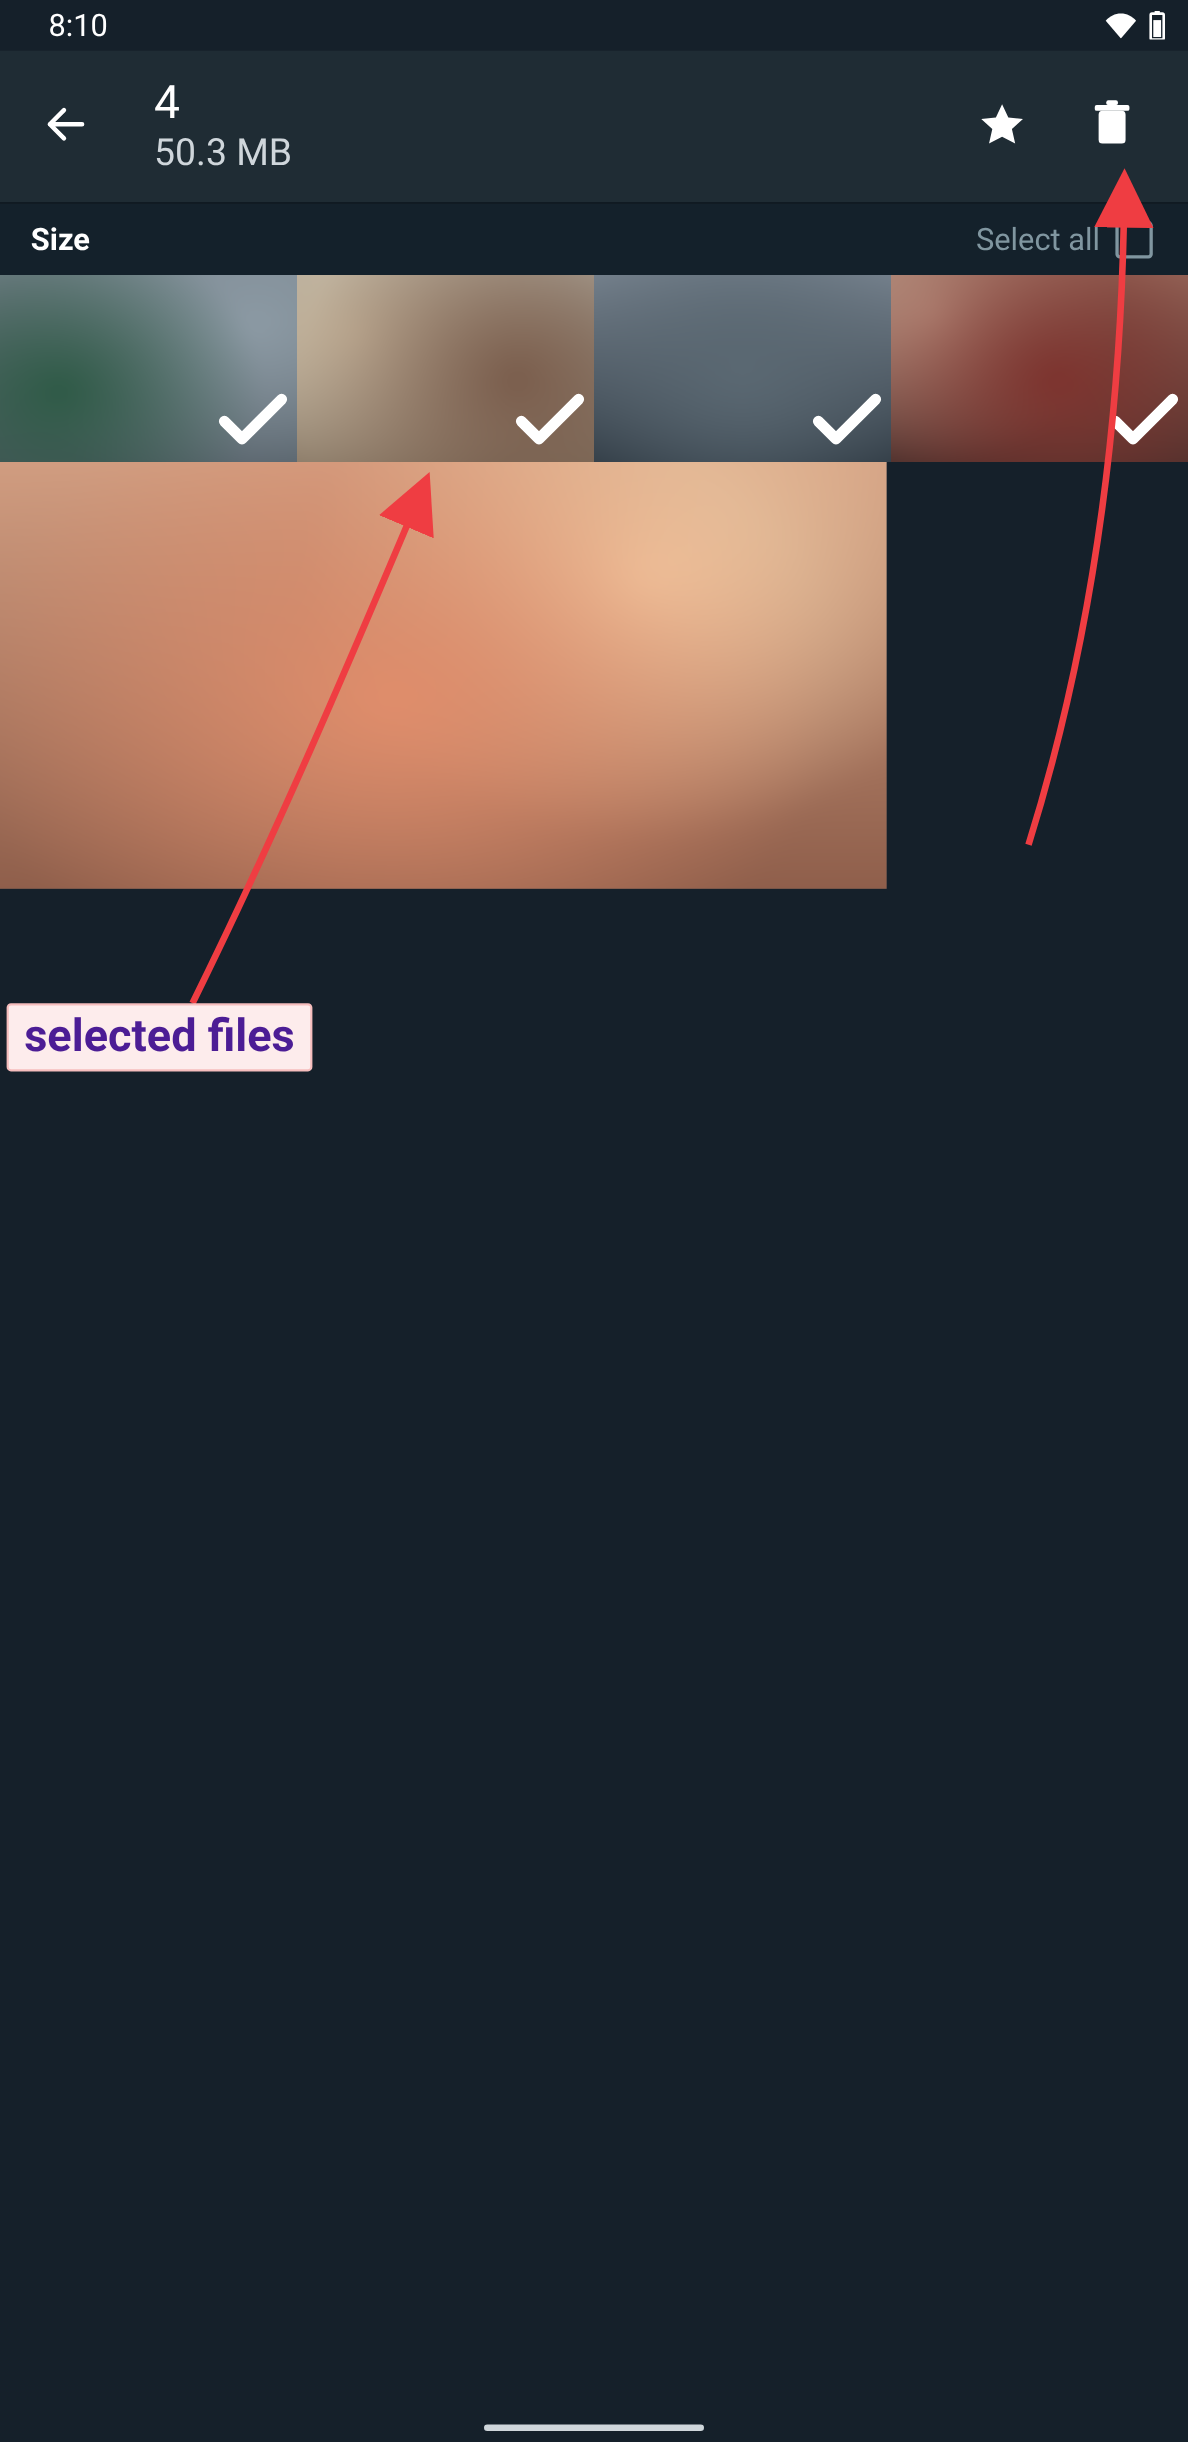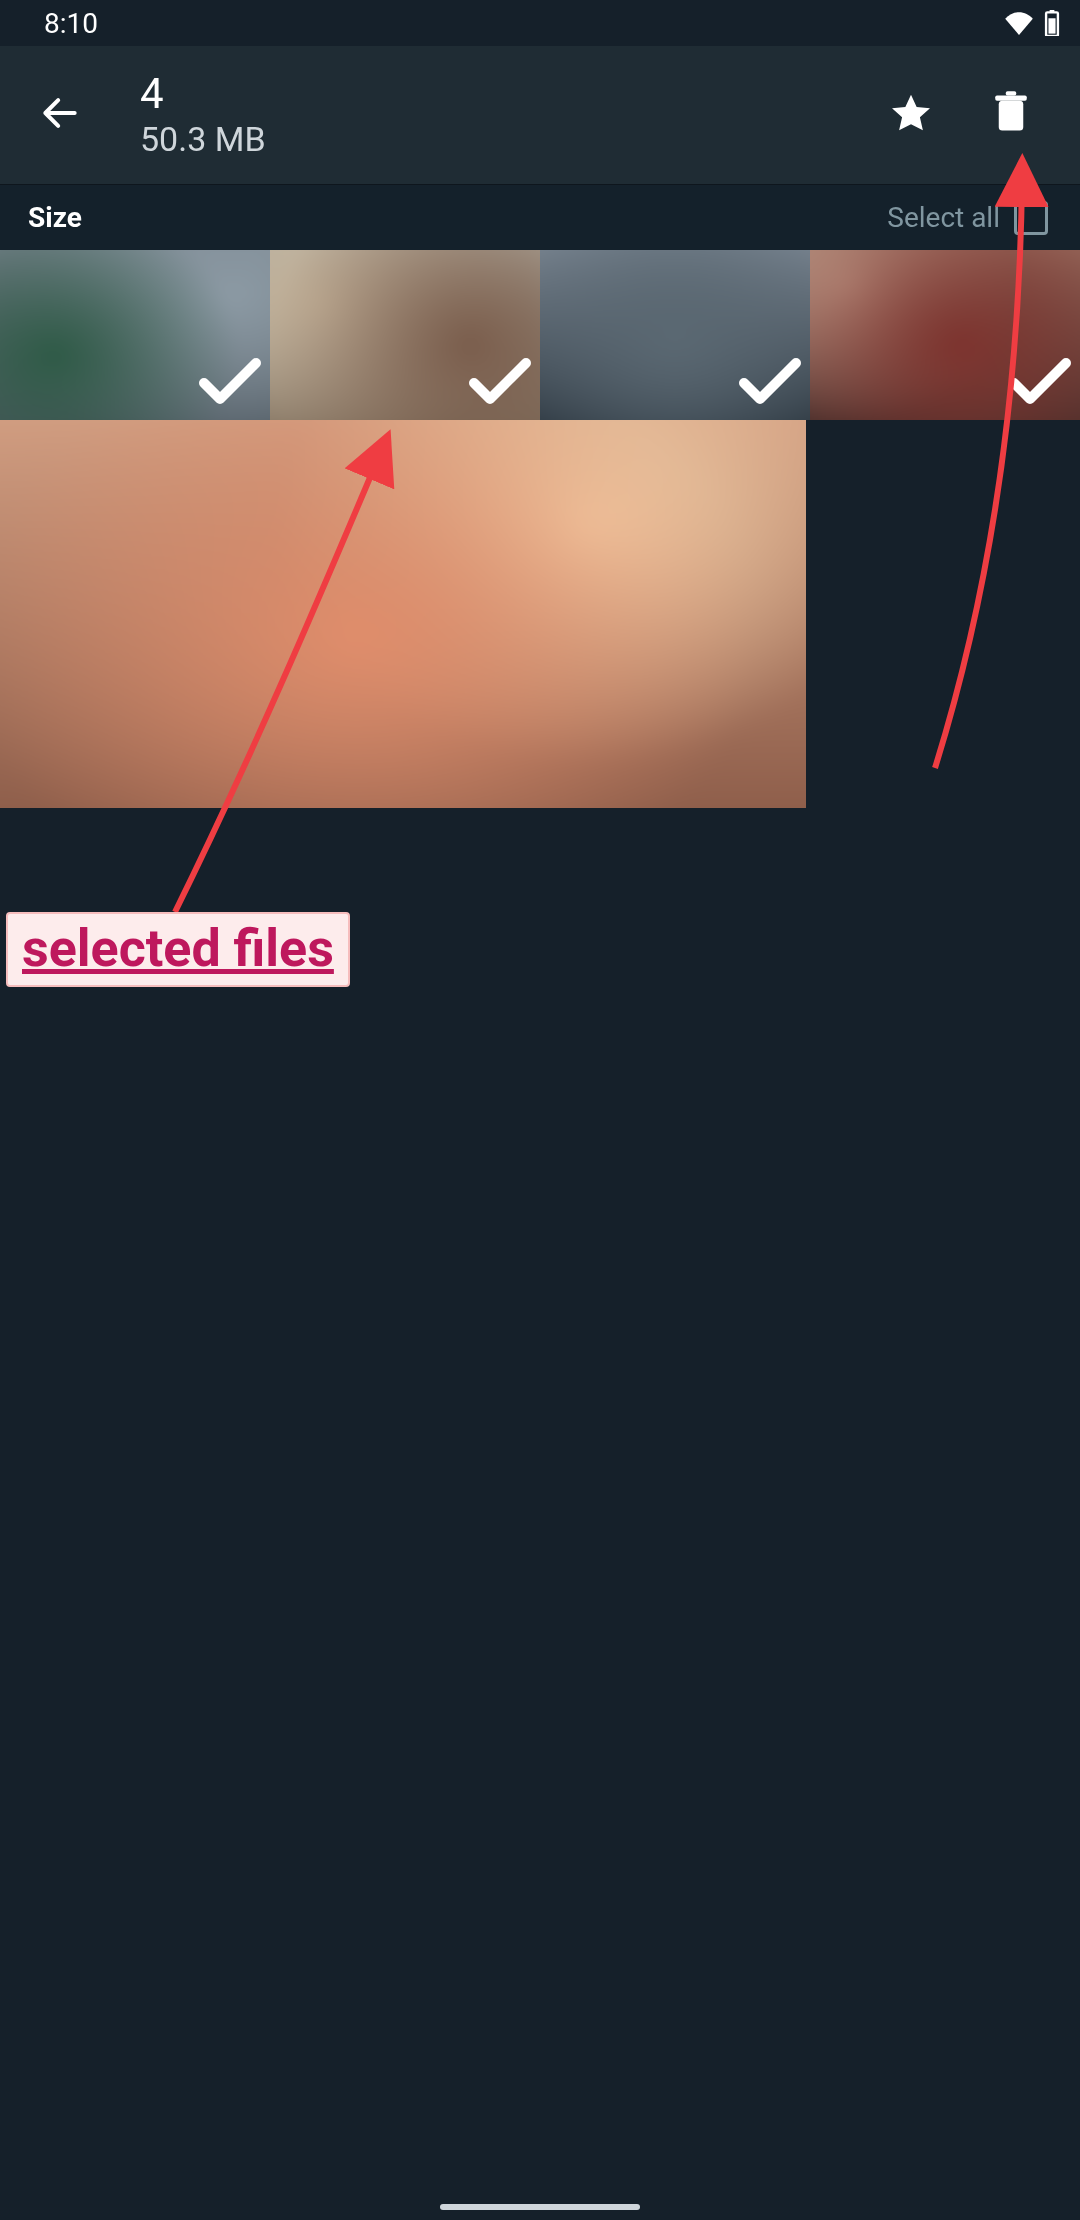--- a/index.html
+++ b/index.html
@@ -51,21 +51,21 @@
           linear-gradient(180deg,#a07465,#3e2b28);
         filter:blur(6px); transform:scale(1.2); }
   .bg5 { background:
           radial-gradient(ellipse 500px 360px at 45% 55%, #e08d6b 0%, rgba(224,141,107,0) 70%),
           radial-gradient(ellipse 420px 320px at 70% 30%, #f3cfa7 0%, rgba(243,207,167,0) 65%),
           linear-gradient(180deg,#d5a184,#8a5a47);
         filter:blur(10px); transform:scale(1.15); }
   
   .anno { position:absolute; top:0; left:0; width:1080px; height:2220px; pointer-events:none; }
   .anno-label { position:absolute; left:6px; top:912px; background:#fdecec; border:2px solid #f6bdbd; border-radius:4px; padding:4px 14px 6px 14px; }
-  .anno-label span { font-size:52px; font-weight:700; color:#be185d;text-decoration:underline; }
+  .anno-label span { font-size:41px; font-weight:700; color:#4c1d95; }
   
   .gesture-bar { position:absolute; bottom:10px; left:50%; transform:translateX(-50%); width:200px; height:6px; border-radius:3px; background:#cfd6db; }
 </style>
 </head>
 <body>
 
 <div class="status-bar">
   <span class="status-time">8:10</span>
   <div class="status-icons">
     <span>

